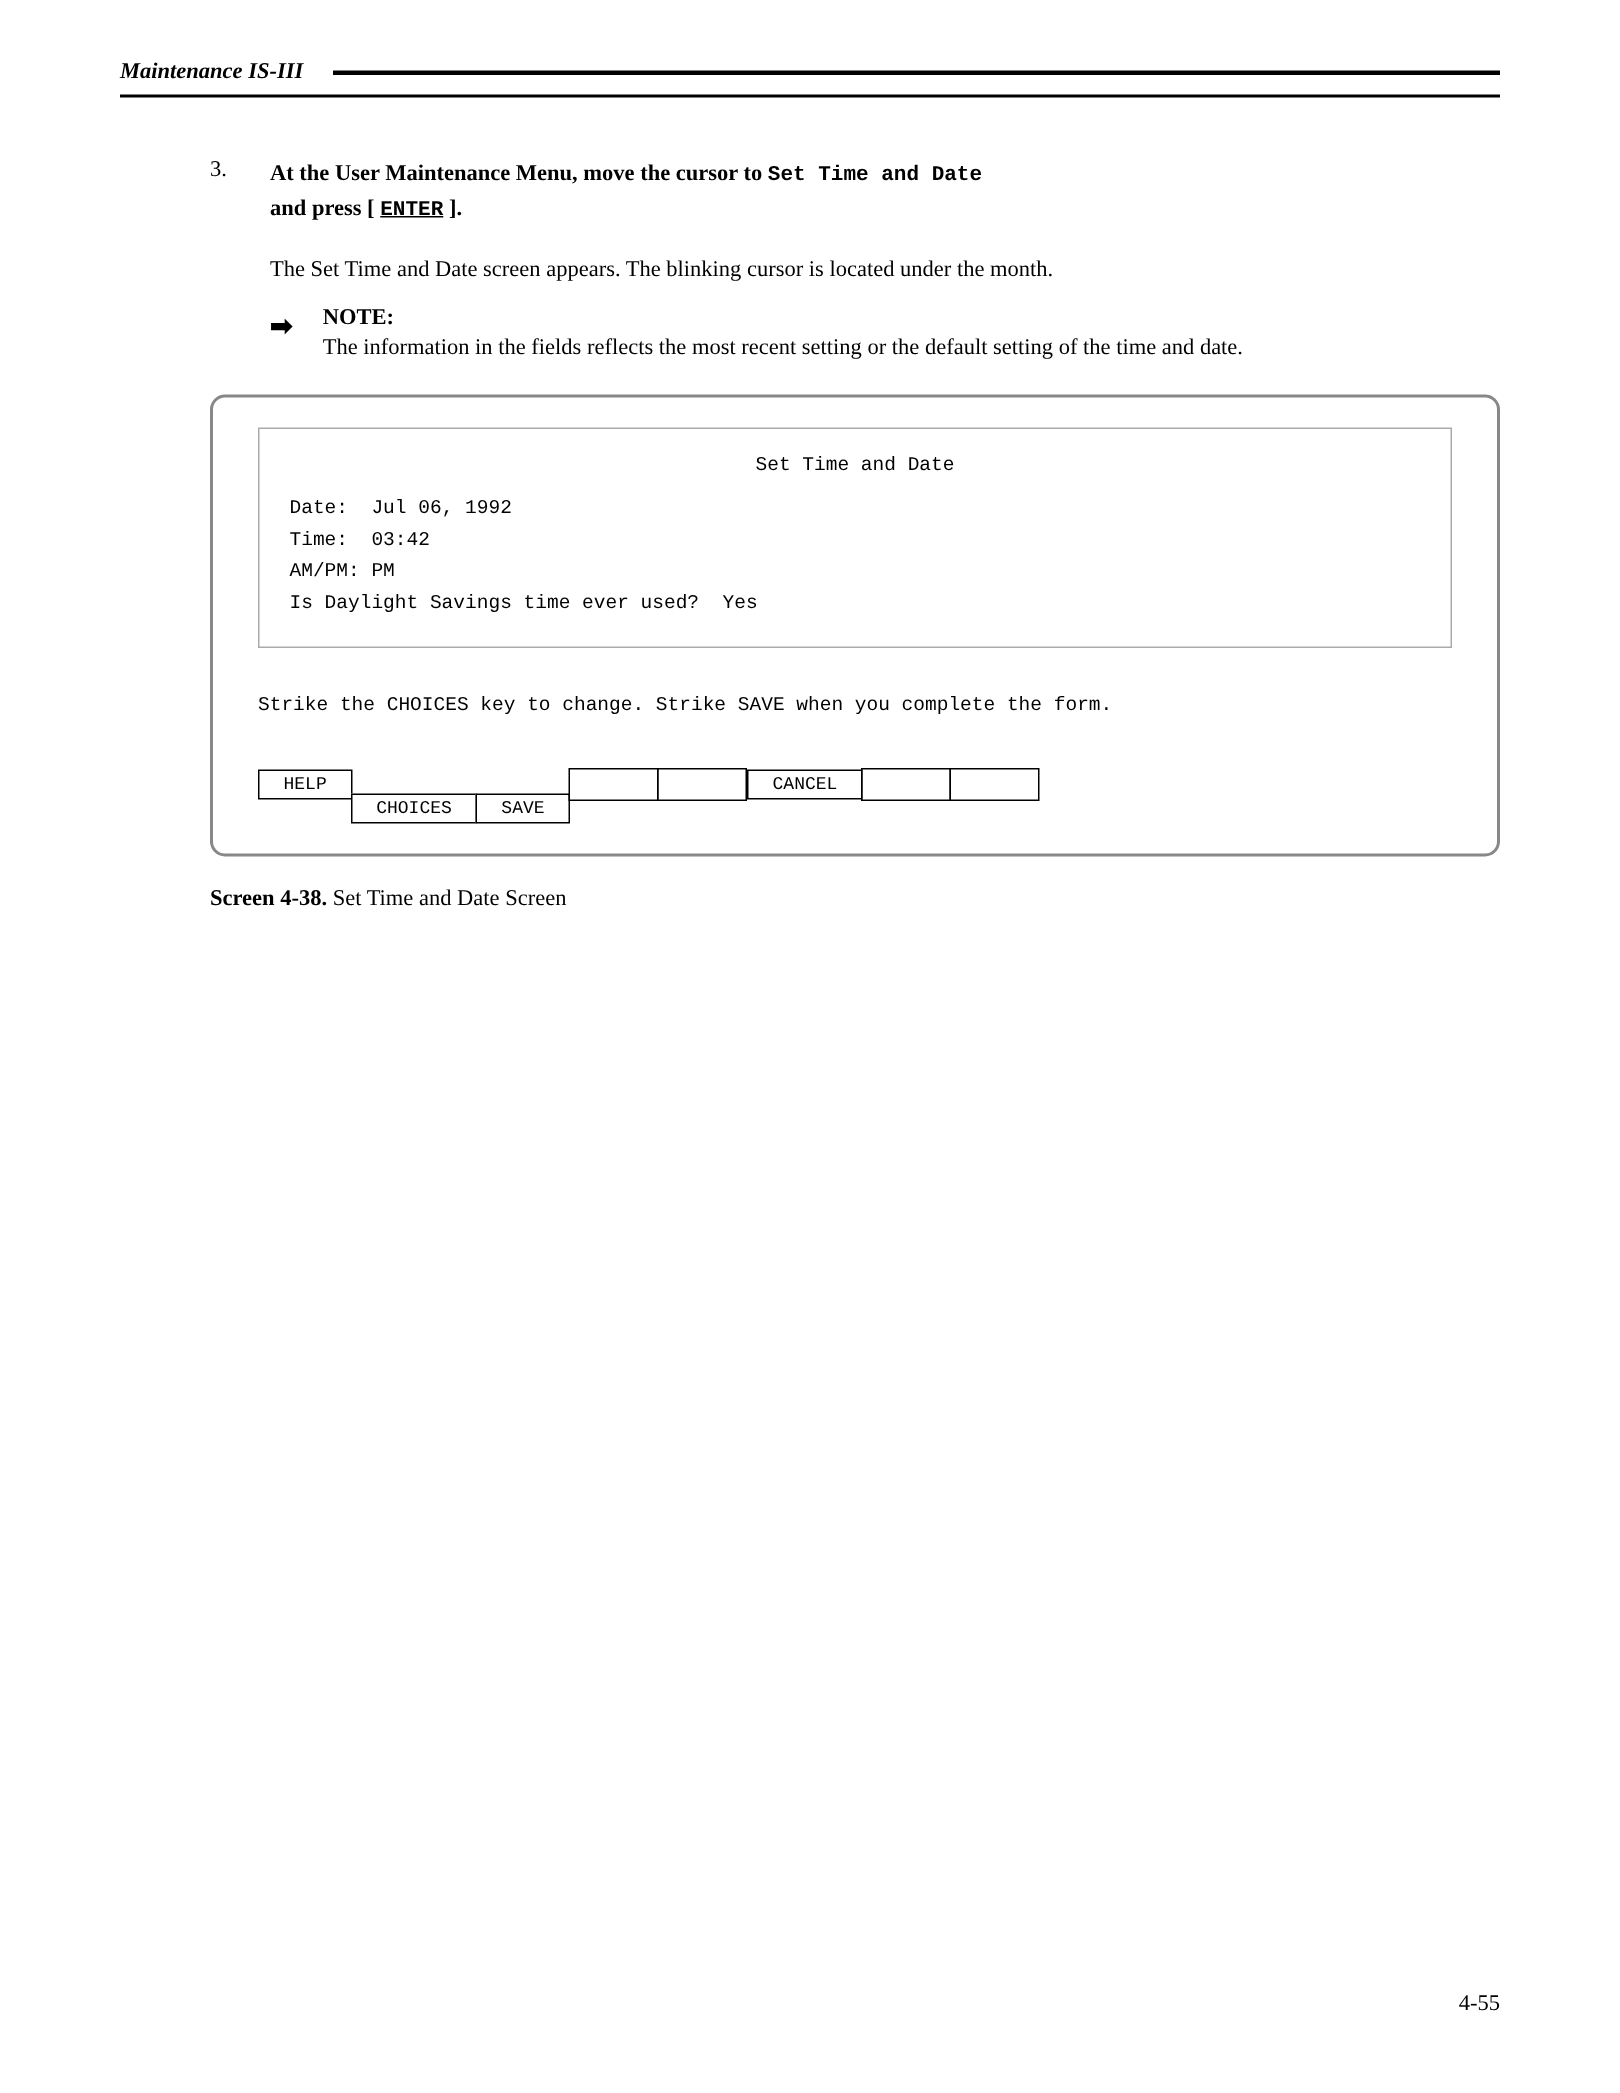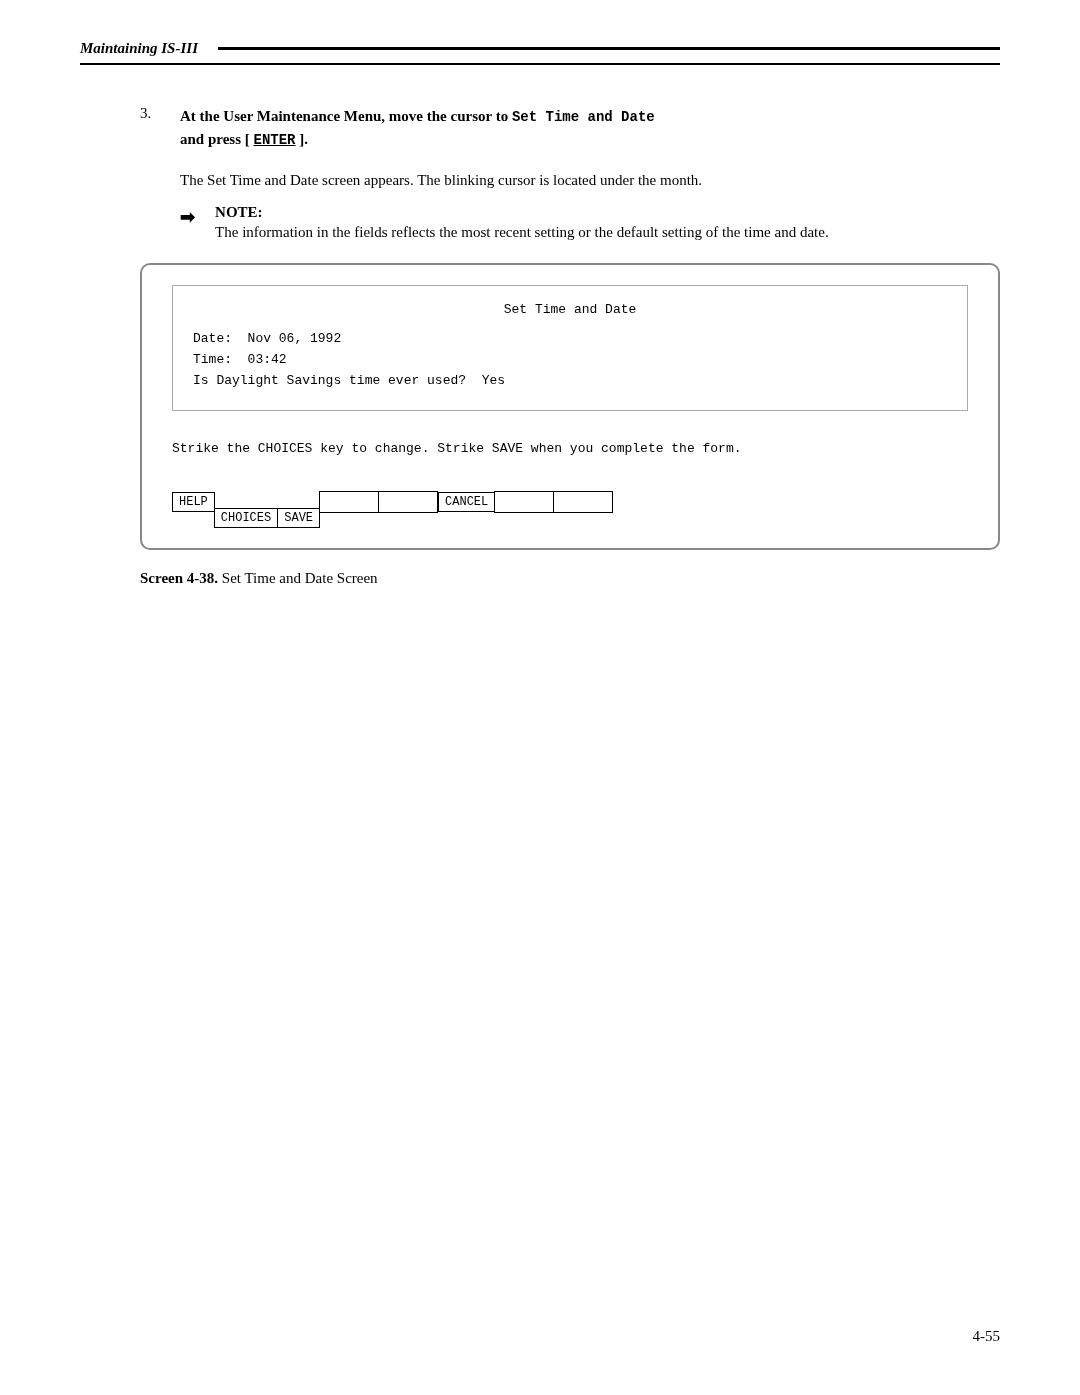--- a/index.html
+++ b/index.html
@@ -152,21 +152,21 @@
     .button-bar {
       display: flex;
       gap: 0px;
       align-items: center;
       font-family: 'Courier New', Courier, monospace;
       font-size: 12px;
     }
 
     .btn-key {
       border: 1px solid #000;
-      padding: 2px 6px;
+      padding: 2px 16px;
       font-family: 'Courier New', Courier, monospace;
       font-size: 12px;
       background: #fff;
       margin-right: 0;
     }
 
     .btn-key + .btn-key {
       margin-left: -1px;
       margin-top: 32px;
     }
@@ -202,21 +202,21 @@
       font-weight: bold;
       margin-right: 4px;
     }
   </style>
 </head>
 <body>
 
 <div class="page">
 
   <div class="header-bar">
-    <span class="header-title">Maintaining IS-III</span>
+    <span class="header-title">Maintenance IS-III</span>
     <div class="header-rule-thick"></div>
   </div>
 
   <div class="content-area">
 
     <div class="numbered-item">
       <span class="item-number">3.</span>
       <div class="item-text">
         <span>At the User Maintenance Menu, move the cursor to </span><code class="inline-code">Set Time and Date</code>
         <br>
@@ -236,24 +236,27 @@
         <span class="note-label">NOTE:</span>
         <br>
         <span class="note-text">The information in the fields reflects the most recent setting or the default setting of the time and date.</span>
       </div>
     </div>
 
     <div class="screen-container">
       <div class="screen-inner">
         <div class="screen-title-bar">Set Time and Date</div>
         <div class="screen-field-row">
-          <span>Date:&nbsp;&nbsp;</span><span>Nov 06, 1992</span>
+          <span>Date:&nbsp;&nbsp;</span><span>Jul 06, 1992</span>
         </div>
         <div class="screen-field-row">
           <span>Time:&nbsp;&nbsp;</span><span>03:42</span>
+        </div>
+        <div class="screen-field-row">
+          <span>AM/PM:&nbsp;</span><span>PM</span>
         </div>
         <div class="screen-field-row">
           <span>Is Daylight Savings time ever used?&nbsp;&nbsp;</span><span>Yes</span>
         </div>
       </div>
 
       <div class="strike-note">Strike the CHOICES key to change. Strike SAVE when you complete the form.</div>
 
       <div class="button-bar">
         <span class="btn-key">HELP</span>

